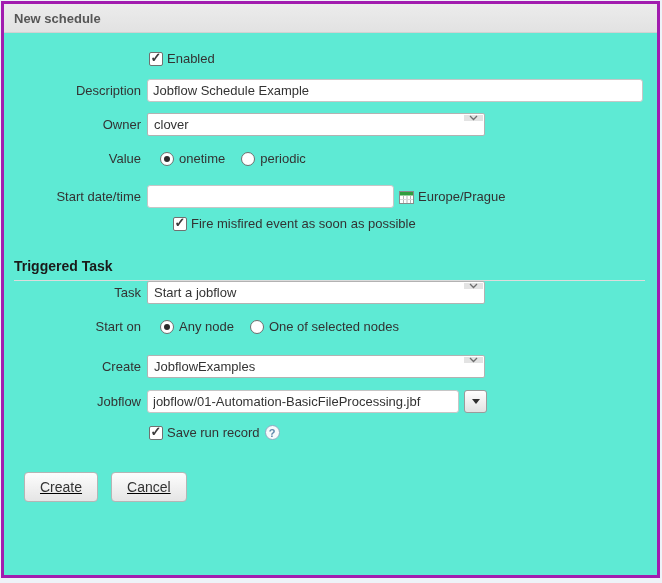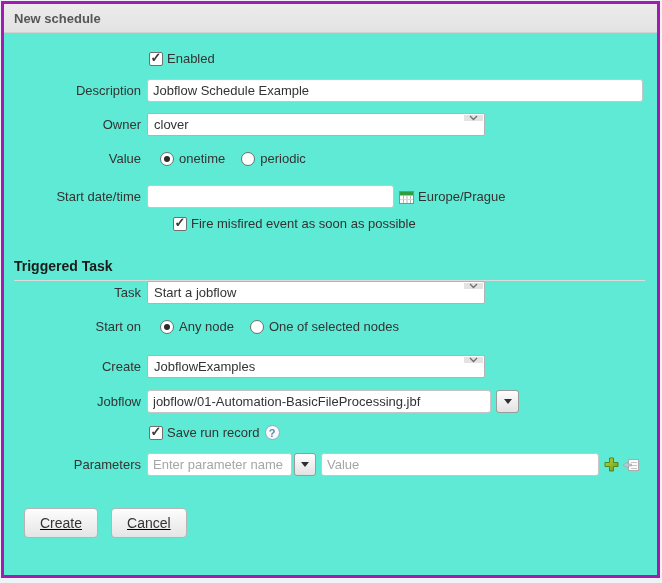--- a/index.html
+++ b/index.html
@@ -58,21 +58,21 @@
 
   
   .text-input {
     height:23px; border:1px solid #c6c6c6; border-radius:3px;
     font-family:"Liberation Sans",sans-serif; font-size:13px; color:#333;
     padding:0 5px; background:#fff;
   }
   .text-input::placeholder { color:#a6a6a6; }
   .w-desc { width:496px; }
   .w-start { width:247px; }
-  .w-jobflow { width:344px; }
+  .w-jobflow { width:312px; }
   .w-pname { width:145px; }
   .w-pvalue { width:278px; margin-left:5px; }
 
   
   .fselect {
     display:inline-flex; align-items:flex-start; width:338px; height:23px;
     border:1px solid #b2b2b2; border-radius:2px; background:#fff; cursor:pointer;
   }
   .sel-txt { flex:1; font-size:13px; color:#333; padding:3px 0 0 6px; overflow:hidden; white-space:nowrap; }
   .sel-btn { width:19px; margin:1px; background:#e3e3e3; display:flex; align-items:center; justify-content:center; }
@@ -232,44 +232,20 @@
       <span class="combo-btn"></span>
     </div>
 
     <div class="row r-save">
       <span class="spacer"></span>
       <span class="checkbox checked"></span>
       <span class="cb-label">Save run record</span>
       <span class="help-icon"></span>
     </div>
 
-    <div class="row r-params">
-      <span class="label">Parameters</span>
-      <input class="text-input w-pname" type="text" placeholder="Enter parameter name" style="">
-      <span class="combo-btn small"></span>
-      <input class="text-input w-pvalue" type="text" placeholder="Value" style="">
-      <span class="param-icon icon-plus">
-        <svg width="15" height="15" viewBox="0 0 15 15">
-          <defs>
-            <linearGradient id="gp" x1="0" y1="0" x2="1" y2="1">
-              <stop offset="0" stop-color="#c3d52f"></stop>
-                <stop offset="1" stop-color="#5f9e21"></stop>
-            </linearGradient>
-          </defs>
-          <path d="M5.5 1h4v4.5H14v4H9.5V14h-4V9.5H1v-4h4.5z" fill="url(#gp)" stroke="#55831c" stroke-width="1"></path>
-        </svg>
-      </span>
-      <span class="param-icon icon-import">
-        <svg width="18" height="16" viewBox="0 0 18 16">
-          <rect x="6.5" y="2.5" width="10" height="11" fill="#fbfbfb" stroke="#ababab"></rect>
-          <path d="M9 5.5h6 M9 8.5h6 M9 11.5h6" stroke="#c4c4c4" stroke-width="1"></path>
-          <path d="M1 8 L6 5 L6 7 L9.5 7 L9.5 9 L6 9 L6 11 Z" fill="#bcc7ce" stroke="#98a5ad" stroke-width="0.6"></path>
-        </svg>
-      </span>
-    </div>
 
     <div class="row r-actions">
       <button class="btn">Create</button>
       <button class="btn">Cancel</button>
     </div>
 
   </div>
 </div>
 
 </body></html>

